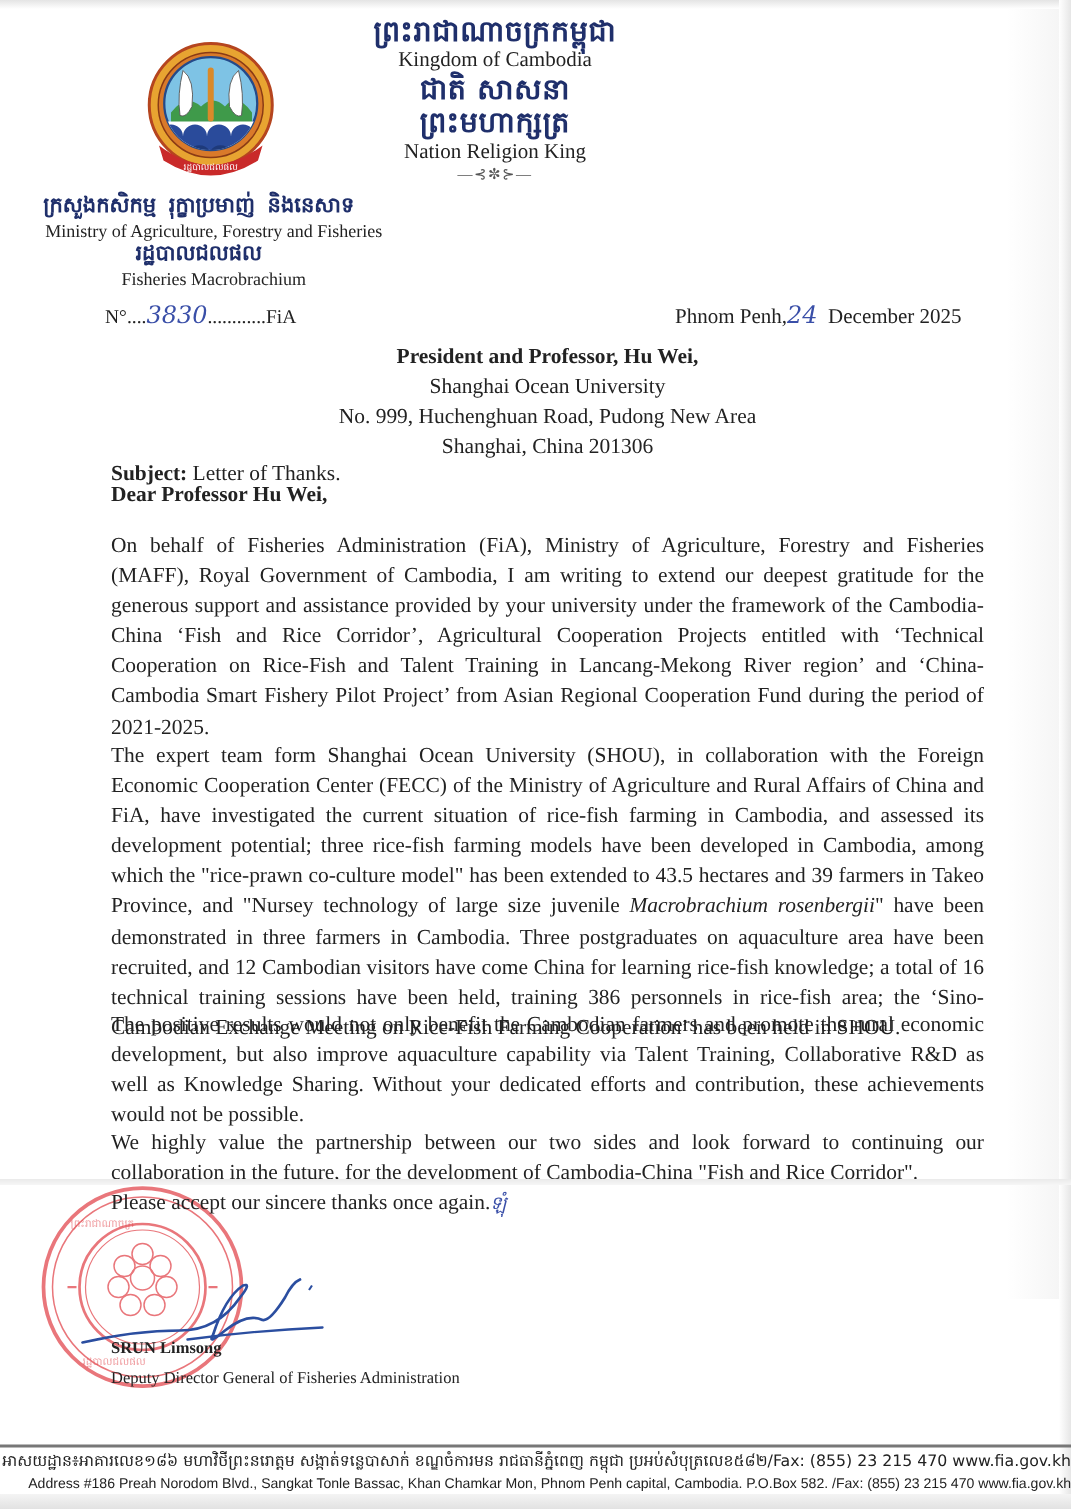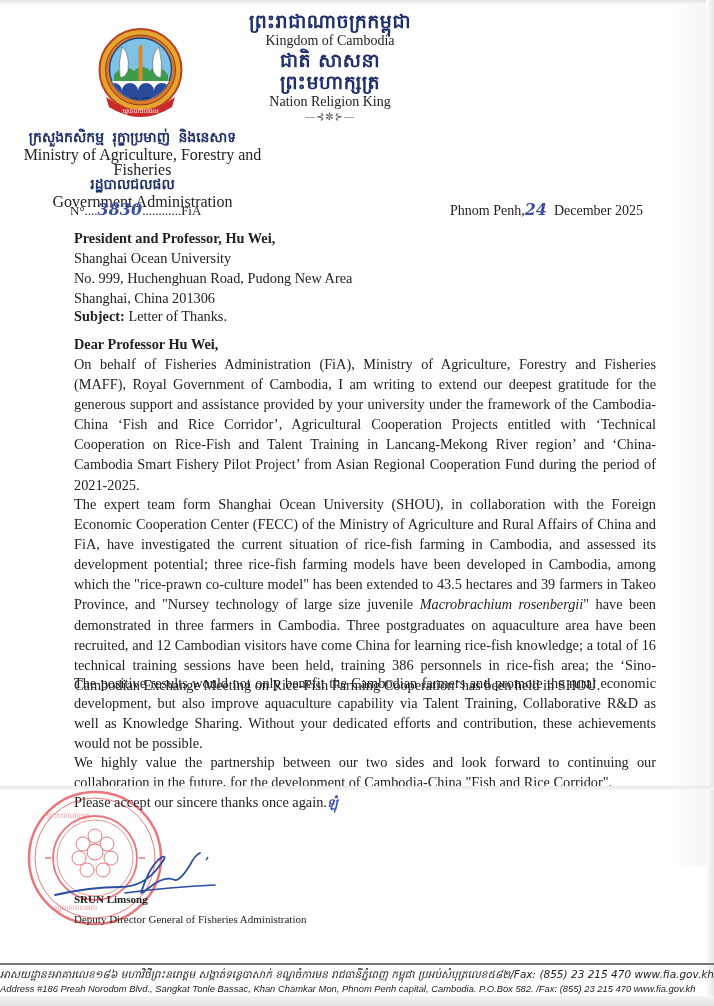--- a/index.html
+++ b/index.html
@@ -18,50 +18,50 @@
   .rightedge { position:absolute; right:0; top:0; width:8px; height:1006px; background:linear-gradient(to right,#ffffff,#e6e6e6); }
   .kingdom-block { position:absolute; left:230px; top:10px; width:200px; text-align:center; }
   .kingdom-block .kh { font-size:19px; font-weight:bold; color:#1f2f6b; font-family:"DejaVu Sans", sans-serif; letter-spacing:0.5px; line-height:22px; }
   .kingdom-block .en { font-size:14px; color:#222; line-height:17px; }
   .ornament { font-size:10px; color:#555; letter-spacing:1px; line-height:14px; }
 
   .logo { position:absolute; left:94px; top:27px; width:93px; height:92px; }
 
   .ministry-block { position:absolute; left:0px; top:130px; width:265px; text-align:center; }
   .ministry-block .kh { font-size:14px; font-weight:bold; color:#1f2f6b; font-family:Liberation Mono, monospace; line-height:17px; }
-  .ministry-block .en { font-size:16px; color:#222; line-height:15px;margin-left:20px; }
+  .ministry-block .en { font-size:12px; color:#222; line-height:15px;margin-left:20px; }
 
   .refno { position:absolute; left:70px; top:200px; font-size:13px; }
-  .hand { color:#3a4fa8; font-family:"DejaVu Serif", serif; font-style:italic; font-size:16px;font-weight:bold; }
+  .hand { color:#3a4fa8; font-family:"DejaVu Serif", serif; font-style:italic; font-size:16px; }
   .dateline { position:absolute; left:450px; top:200px; font-size:14px; }
 
   
   .body-text { position:absolute; left:74px; width:582px; font-size:14.3px; line-height:20.1px; color:#222; }
-  .addr { top:228px; }
+  .addr { top:228px;text-align:center; }
   .addr div { line-height:20px; }
   .bold { font-weight:bold; }
   .subject { top:306px; }
-  .salutation { top:334px; }
+  .salutation { top:320px; }
   .para { text-align:justify; }
   .p1 { top:354px; }
   .p2 { top:494px; }
   .p3 { top:673px; }
   .p4 { top:752px; }
   .closing { top:792px; }
 
   .grayband { position:absolute; left:0; top:786px; width:714px; height:4px; background:linear-gradient(#eaeaea,#f6f6f6); }
 
   .seal { position:absolute; left:25px; top:788px; width:140px; height:140px; }
   .signature { position:absolute; left:50px; top:835px; width:180px; height:75px; }
 
   .signer { position:absolute; left:74px; top:889px; font-size:11px; line-height:20px; }
 
   
   .footer-line { position:absolute; left:0; top:963px; width:714px; height:2px; background:#777; }
-  .footer { position:absolute; left:0; top:966px; width:714px; text-align:left;font-style:italic; }
+  .footer { position:absolute; left:0; top:966px; width:714px; text-align:right; }
   .footer .kh { font-size:10.5px; line-height:16px; color:#222; font-family:"DejaVu Sans", sans-serif; }
   .footer .en { font-size:9.4px; line-height:14px; color:#222; font-family:"Liberation Sans", sans-serif; }
   .footer-shade { position:absolute; left:0; top:996px; width:714px; height:10px; background:linear-gradient(#f4f4f4,#e2e2e2); }
 </style>
 </head>
 <body>
 
 <div class="page">
   <div class="topshade"></div>
   <div class="rightedge"></div>
@@ -93,21 +93,21 @@
       <rect x="44.5" y="18" width="4" height="36" rx="2" fill="#d98a2a"></rect>
     </g>
     <path d="M12 70 Q46.5 96 81 70 L78 80 Q46.5 100 15 80 Z" fill="#c92a2a"></path>
     <text x="46.5" y="86" text-anchor="middle" font-size="6" fill="#fff" font-family="DejaVu Sans, sans-serif">រដ្ឋបាលជលផល</text>
   </svg>
 
   <div class="ministry-block">
     <div class="kh">ក្រសួងកសិកម្ម រុក្ខាប្រមាញ់ និងនេសាទ</div>
     <div class="en">Ministry of Agriculture, Forestry and Fisheries</div>
     <div class="kh">រដ្ឋបាលជលផល</div>
-    <div class="en">Government Administration</div>
+    <div class="en">Fisheries Macrobrachium</div>
   </div>
 
   <div class="refno">
     <span>N°....</span><span class="hand">3830</span><span>............FiA</span>
   </div>
 
   <div class="dateline">
     <span>Phnom Penh,</span><span class="hand">24</span>&nbsp;&nbsp;<span>December 2025</span>
   </div>
 

